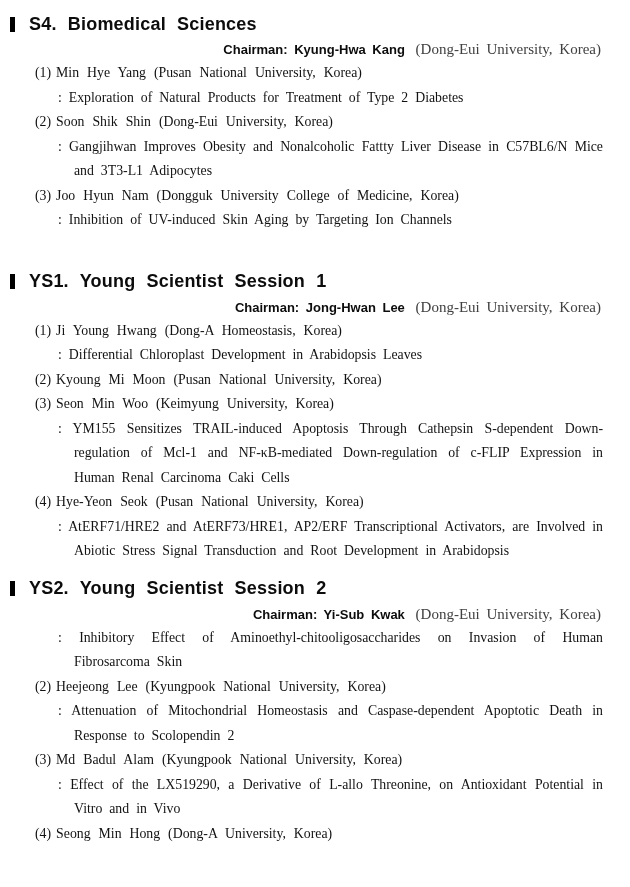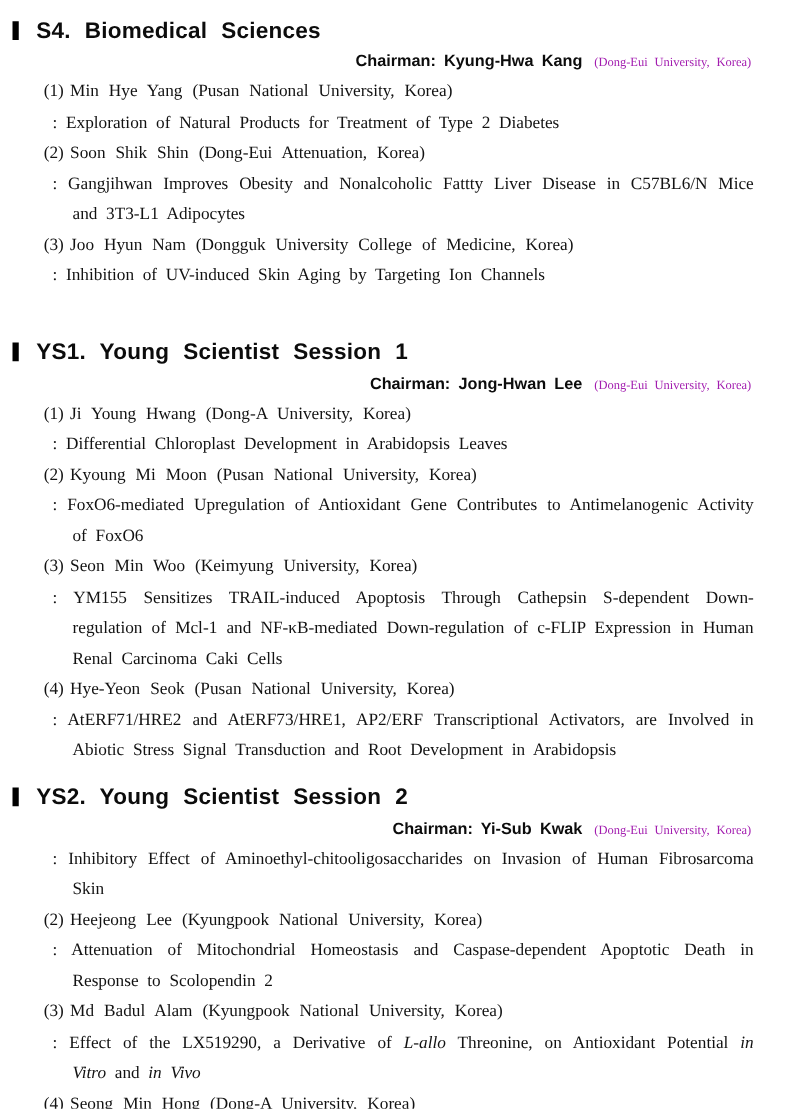--- a/index.html
+++ b/index.html
@@ -55,45 +55,45 @@
   .chair-strong {
     font-family: "Liberation Sans", sans-serif;
     font-weight: 700;
     font-size: 13px;
     word-spacing: 3px;
     color: #0c0c0c;
     text-align: right;
   }
   .chair-aff {
     font-family: "Liberation Serif", serif;
-    font-size: 10px;
+    font-size: 15px;
     word-spacing: 3px;
-    color: #a21caf;
+    color: #404040;
   }
 
   .items { margin-top: 3px; }
   .item { }
   .speaker-line {
     padding-left: 35px;
     font-size: 13.8px;
     line-height: 24.5px;
     word-spacing: 4.5px;
     white-space: nowrap;
   }
   .num { padding-right: 5px; }
   .title-line {
-    padding-left: 58px;
+    padding-left: 74px;
     text-indent: -16px;
     margin-right: 27px;
     font-size: 13.8px;
     line-height: 24.5px;
     word-spacing: 3.5px;
     text-align: justify;
   }
-  .it { font-style: italic; }
+  .it { }
 </style>
 </head>
 <body>
 
 <div class="page">
 
   <div class="section">
     <div class="sec-head">
       <span class="sec-bar"></span>
       <span class="sec-title">S4. Biomedical Sciences</span>
@@ -101,47 +101,46 @@
     <div class="chair">
       <span class="chair-strong">Chairman: Kyung-Hwa Kang</span>
       <span class="chair-aff">&nbsp;<span>(Dong-Eui University, Korea)</span></span>
     </div>
     <div class="items">
       <div class="item">
         <div class="speaker-line"><span class="num">(1)</span><span>Min Hye Yang (Pusan National University, Korea)</span></div>
         <div class="title-line">: Exploration of Natural Products for Treatment of Type 2 Diabetes</div>
       </div>
       <div class="item">
-        <div class="speaker-line"><span class="num">(2)</span><span>Soon Shik Shin (Dong-Eui Attenuation, Korea)</span></div>
+        <div class="speaker-line"><span class="num">(2)</span><span>Soon Shik Shin (Dong-Eui University, Korea)</span></div>
         <div class="title-line">: Gangjihwan Improves Obesity and Nonalcoholic Fattty Liver Disease in C57BL6/N Mice and 3T3-L1 Adipocytes</div>
       </div>
       <div class="item">
         <div class="speaker-line"><span class="num">(3)</span><span>Joo Hyun Nam (Dongguk University College of Medicine, Korea)</span></div>
         <div class="title-line">: Inhibition of UV-induced Skin Aging by Targeting Ion Channels</div>
       </div>
     </div>
   </div>
 
   <div class="section gap-a">
     <div class="sec-head">
       <span class="sec-bar"></span>
       <span class="sec-title">YS1. Young Scientist Session 1</span>
     </div>
     <div class="chair">
       <span class="chair-strong">Chairman: Jong-Hwan Lee</span>
       <span class="chair-aff">&nbsp;<span>(Dong-Eui University, Korea)</span></span>
     </div>
     <div class="items">
       <div class="item">
-        <div class="speaker-line"><span class="num">(1)</span><span>Ji Young Hwang (Dong-A University, Korea)</span></div>
+        <div class="speaker-line"><span class="num">(1)</span><span>Ji Young Hwang (Dong-A Homeostasis, Korea)</span></div>
         <div class="title-line">: Differential Chloroplast Development in Arabidopsis Leaves</div>
       </div>
       <div class="item">
         <div class="speaker-line"><span class="num">(2)</span><span>Kyoung Mi Moon (Pusan National University, Korea)</span></div>
-        <div class="title-line">: FoxO6-mediated Upregulation of Antioxidant Gene Contributes to Antimelanogenic Activity of FoxO6</div>
       </div>
       <div class="item">
         <div class="speaker-line"><span class="num">(3)</span><span>Seon Min Woo (Keimyung University, Korea)</span></div>
         <div class="title-line">: YM155 Sensitizes TRAIL-induced Apoptosis Through Cathepsin S-dependent Down-regulation of Mcl-1 and NF-κB-mediated Down-regulation of c-FLIP Expression in Human Renal Carcinoma Caki Cells</div>
       </div>
       <div class="item">
         <div class="speaker-line"><span class="num">(4)</span><span>Hye-Yeon Seok (Pusan National University, Korea)</span></div>
         <div class="title-line">: AtERF71/HRE2 and AtERF73/HRE1, AP2/ERF Transcriptional Activators, are Involved in Abiotic Stress Signal Transduction and Root Development in Arabidopsis</div>
       </div>
     </div>

